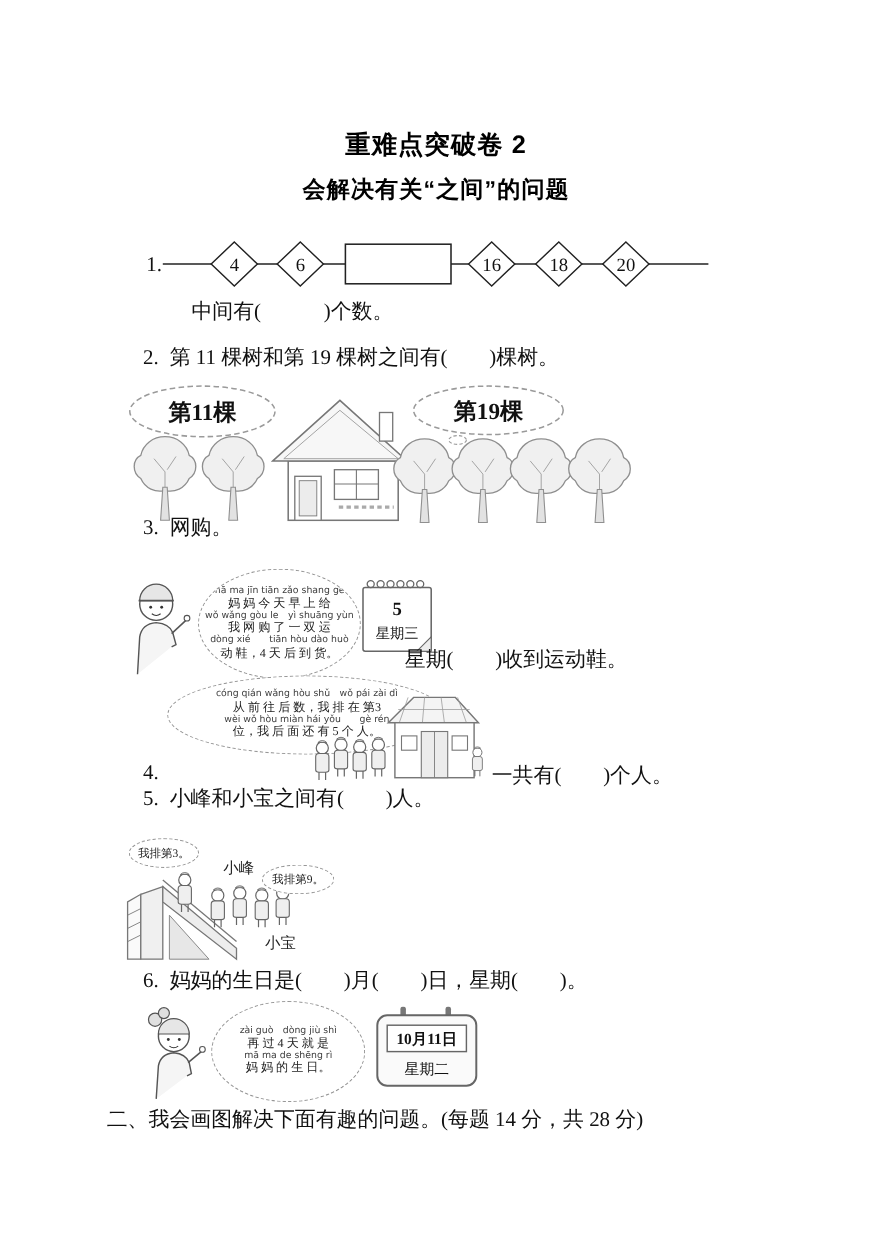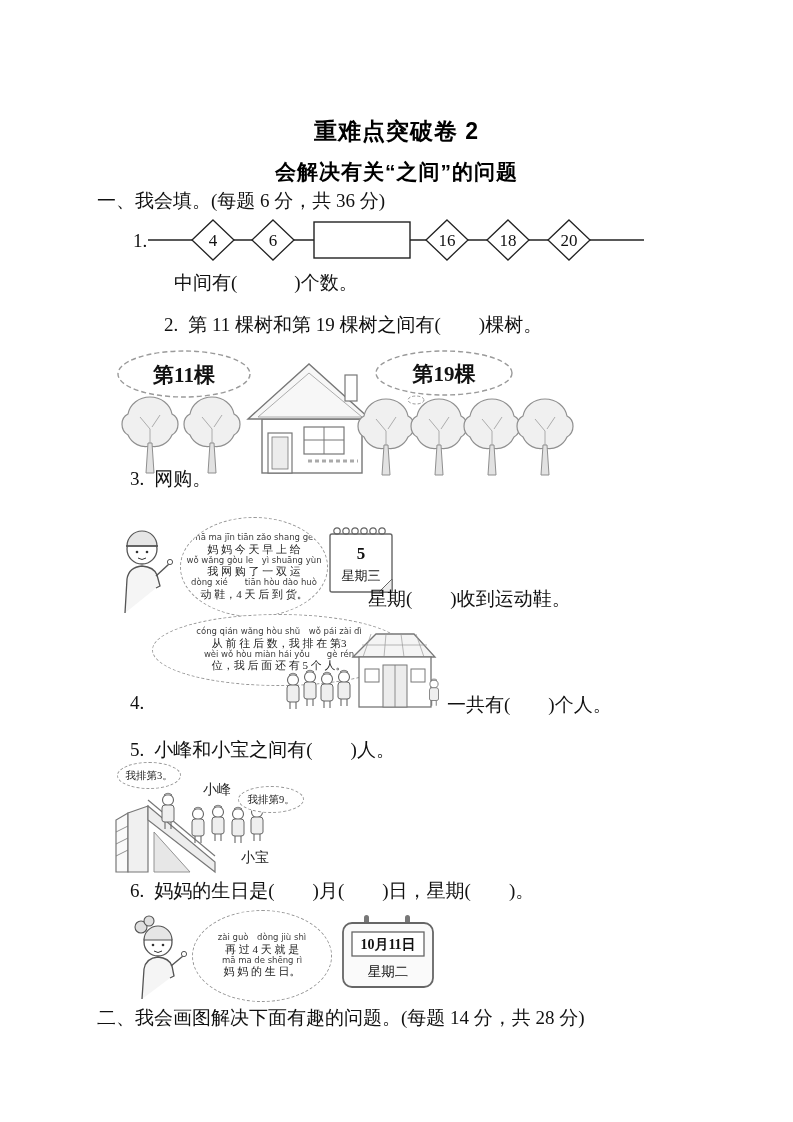--- a/index.html
+++ b/index.html
@@ -28,21 +28,20 @@
   svg text { font-family:"Liberation Serif","DejaVu Serif",serif; fill:#111; }
 </style>
 </head>
 <body>
 
 <div class="page">
 
   <div class="title hei">重难点突破卷 2</div>
   <div class="subtitle hei">会解决有关“之间”的问题</div>
 
-  <div class="secline" style="top:188px;">一、我会填。(每题 6 分，共 36 分)</div>
 
   <div class="qline" style="left:133px; top:230px;">1.</div>
   <svg class="abs" style="left:146px; top:214px;" width="500" height="52" viewBox="0 0 500 52">
     <line x1="2" y1="26" x2="498" y2="26" stroke="#222" stroke-width="1.4"></line>
     <g>
       <polygon points="67,6 88,26 67,46 46,26" fill="#fff" stroke="#222" stroke-width="1.3"></polygon>
       <text x="67" y="32" text-anchor="middle" font-size="17">4</text>
     </g>
     <g>
       <polygon points="127,6 148,26 127,46 106,26" fill="#fff" stroke="#222" stroke-width="1.3"></polygon>
@@ -57,21 +56,21 @@
       <polygon points="362,6 383,26 362,46 341,26" fill="#fff" stroke="#222" stroke-width="1.3"></polygon>
       <text x="362" y="32" text-anchor="middle" font-size="17">18</text>
     </g>
     <g>
       <polygon points="423,6 444,26 423,46 402,26" fill="#fff" stroke="#222" stroke-width="1.3"></polygon>
       <text x="423" y="32" text-anchor="middle" font-size="17">20</text>
     </g>
   </svg>
   <div class="qline" style="left:174px; top:270px;">中间有(　　　)个数。</div>
 
-  <div class="qline" style="left:130px; top:312px;margin-left:34px;">
+  <div class="qline" style="left:130px; top:312px;">
     <span class="qnum">2.</span><span>第 11 棵树和第 19 棵树之间有(　　)棵树。</span>
   </div>
 
   <svg class="abs" style="left:112px; top:349px;" width="472" height="130" viewBox="0 0 472 130">
     <defs>
       <g id="tree-shape">
         <path d="M0,-34 C11,-34 20,-27 22,-17 C30,-13 30,-1 22,4 C18,13 9,17 0,15 C-9,17 -18,13 -22,4 C-30,-1 -30,-13 -22,-17 C-20,-27 -11,-34 0,-34 Z" fill="#f0f0f0" stroke="#8f8f8f" stroke-width="1.2"></path>
         <path d="M-10,-14 L0,-2 M10,-16 L2,-4 M0,-2 L0,12" stroke="#9a9a9a" stroke-width="0.8" fill="none"></path>
         <polygon points="-4,42 -2,12 2,12 4,42" fill="#e2e2e2" stroke="#8f8f8f" stroke-width="1"></polygon>
       </g>
@@ -179,21 +178,21 @@
       <rect x="128" y="42" width="14" height="13" fill="#fff" stroke="#777" stroke-width="1"></rect>
       <rect x="100" y="38" width="24" height="42" fill="#ececec" stroke="#777" stroke-width="1"></rect>
       <line x1="112" y1="38" x2="112" y2="80" stroke="#777" stroke-width="0.8"></line>
     </g>
     <use href="#kid-shape" transform="translate(151,57) scale(0.75)"></use>
   </svg>
 
   <div class="qline" style="left:130px; top:692px;">4.</div>
   <div class="qline" style="left:447px; top:692px;">一共有(　　)个人。</div>
 
-  <div class="qline" style="left:130px; top:737px;">
+  <div class="qline" style="left:130px; top:713px;">
     <span class="qnum">5.</span><span>小峰和小宝之间有(　　)人。</span>
   </div>
 
   <svg class="abs" style="left:110px; top:758px;" width="200" height="124" viewBox="0 0 200 124">
     <g>
       <polygon points="6,114 6,62 18,55 18,114" fill="#fafafa" stroke="#777" stroke-width="1.2"></polygon>
       <line x1="6" y1="74" x2="18" y2="68" stroke="#777" stroke-width="0.8"></line>
       <line x1="6" y1="86" x2="18" y2="80" stroke="#777" stroke-width="0.8"></line>
       <line x1="6" y1="98" x2="18" y2="92" stroke="#777" stroke-width="0.8"></line>
       <polygon points="18,55 38,48 38,114 18,114" fill="#f0f0f0" stroke="#777" stroke-width="1.2"></polygon>

